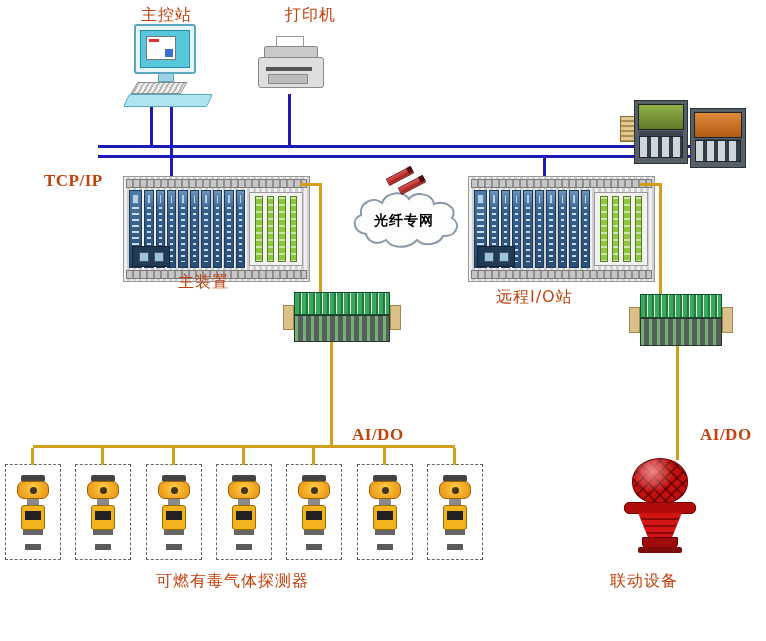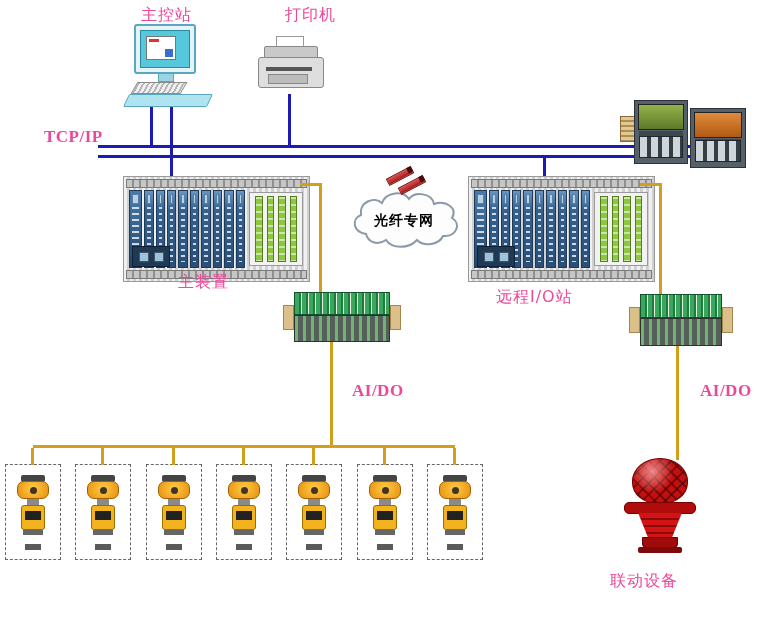--- a/index.html
+++ b/index.html
@@ -1,21 +1,21 @@
 <!DOCTYPE html>
 <html style="--c-bus-line: #1c1cb4; --c-signal-line: #d19f1c; --c-rack-module-blue: #35618e; --c-io-card-green: #8dc63f; --c-terminal-green: #39a85c; --c-beacon-red: #c40f0f; --c-detector-yellow: #f2b31f; --c-screen-cyan: #57c7dc;"><head>
 <meta charset="utf-8">
 <style>
   html,body{margin:0;padding:0;background:#fff;}
   body{font-family:"DejaVu Sans","Liberation Sans",sans-serif;}
   .canvas{position:relative;width:766px;height:641px;background:#fff;overflow:hidden;}
 
   
-  .lbl{position:absolute;color:#ec4899;font-size:16px;white-space:nowrap;letter-spacing:1px;}
-  .lbl.serif{font-family:"Liberation Serif","DejaVu Serif",serif;font-weight:bold;font-size:17px;letter-spacing:.5px;}
+  .lbl{position:absolute;color:#c2410c;font-size:16px;white-space:nowrap;letter-spacing:1px;}
+  .lbl.serif{font-family:"Liberation Serif","DejaVu Serif",serif;font-weight:bold;font-size:17px;letter-spacing:.5px;margin-top:44px;}
 
   
   .hline{position:absolute;height:3px;}
   .vline{position:absolute;width:3px;}
   .blue{background:var(--c-bus-line,#1c1cb4);}
   .gold{background:var(--c-signal-line,#d19f1c);}
 
   
   .pc{position:absolute;left:124px;top:24px;width:92px;height:88px;}
   .pc>div{position:absolute;box-sizing:border-box;}
@@ -328,20 +328,21 @@
         <div class="det-cap"></div>
         <div class="det-head"></div>
         <div class="det-neck"></div>
         <div class="det-body"></div>
         <div class="det-screen"></div>
         <div class="det-foot"></div>
       </div>
       <div class="det-tag"></div>
     </div>
   </div>
+  <div class="lbl" style="left:156px;top:571px;">可燃有毒气体探测器</div>
 
   <div class="beacon">
     <div class="b-dome"></div>
     <div class="b-collar"></div>
     <div class="b-cone"></div>
     <div class="b-base"></div>
     <div class="b-plate"></div>
   </div>
   <div class="lbl" style="left:610px;top:571px;">联动设备</div>
 

